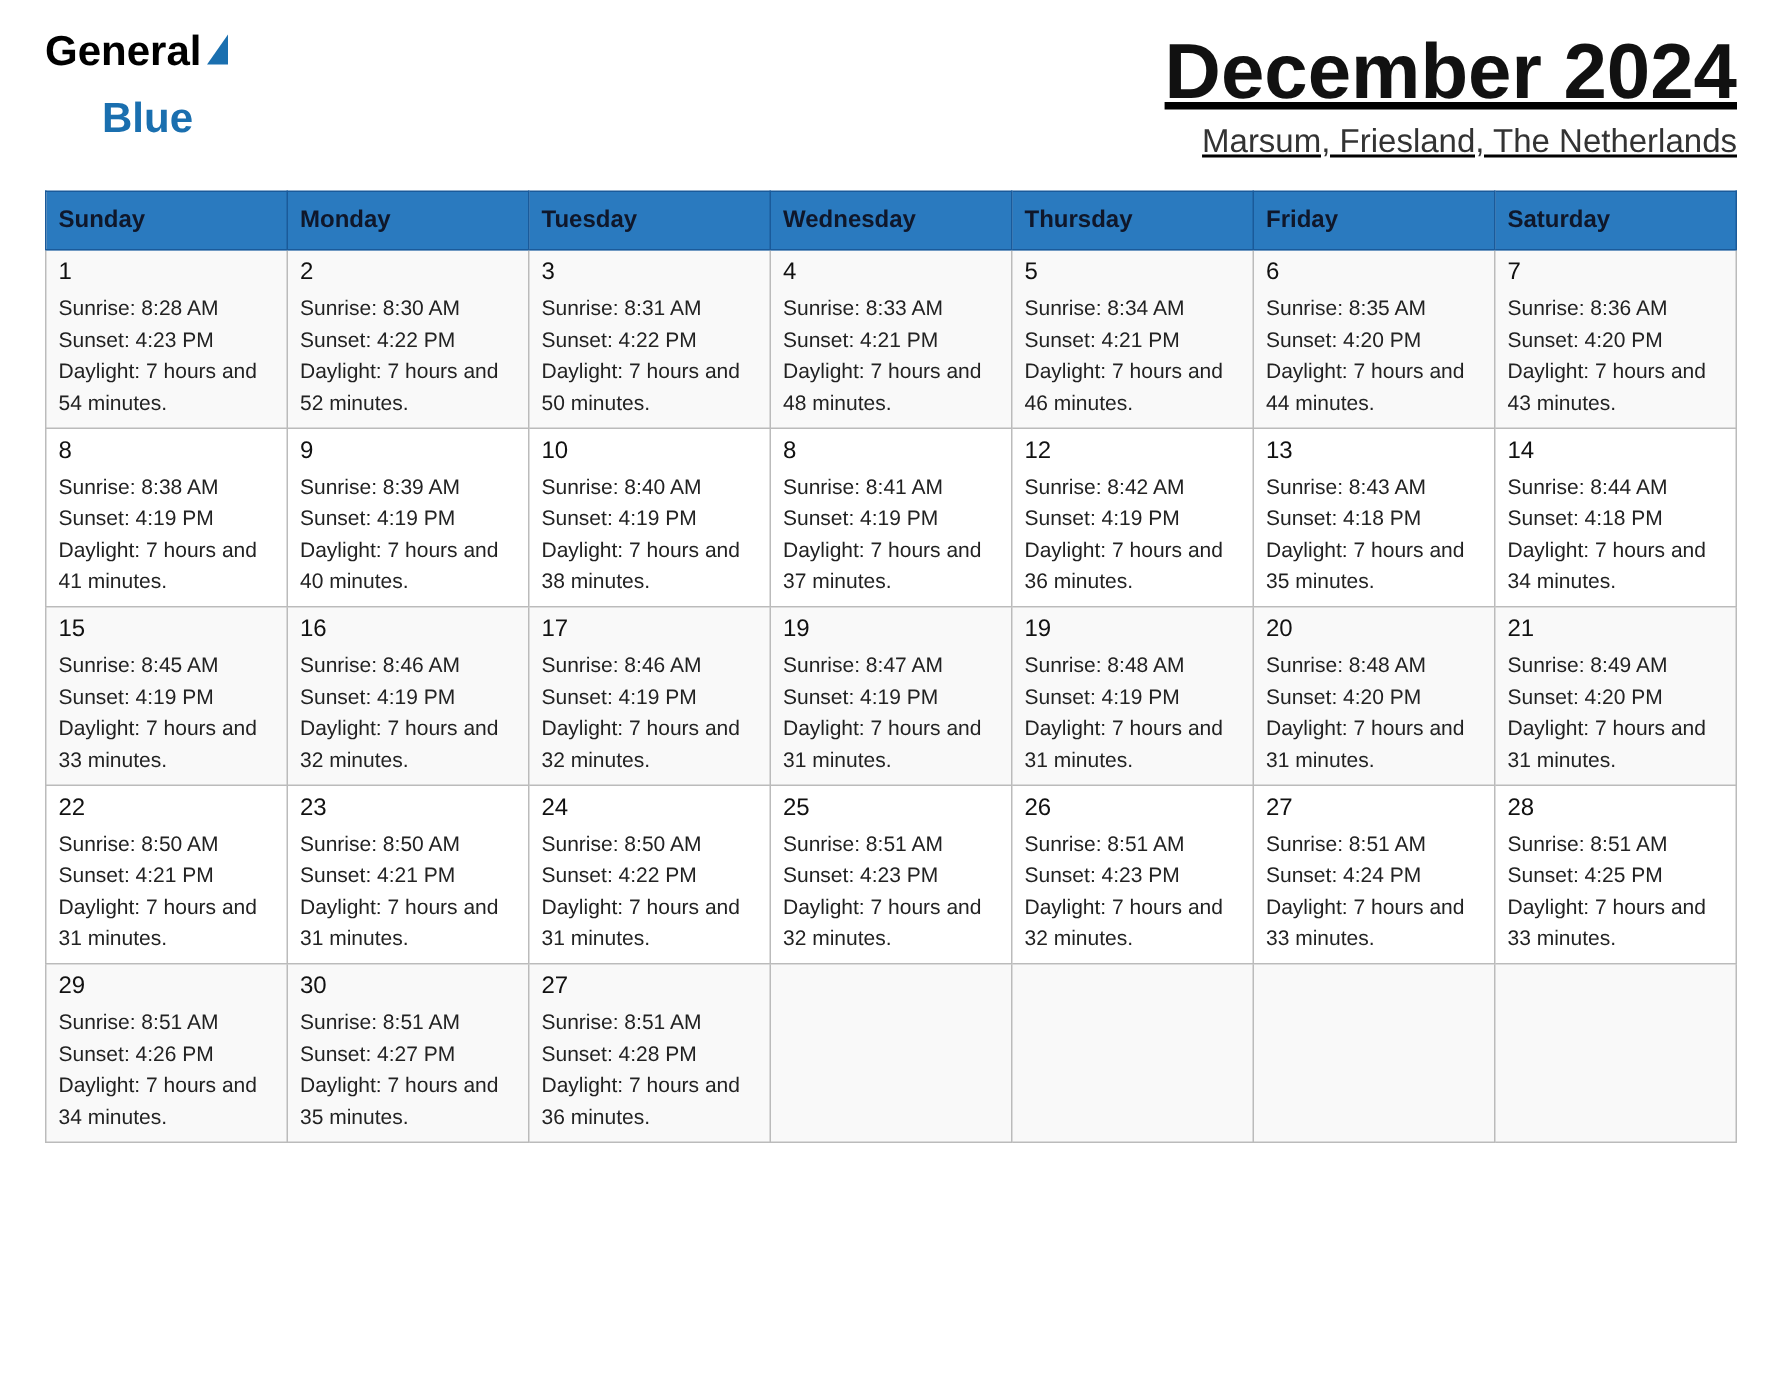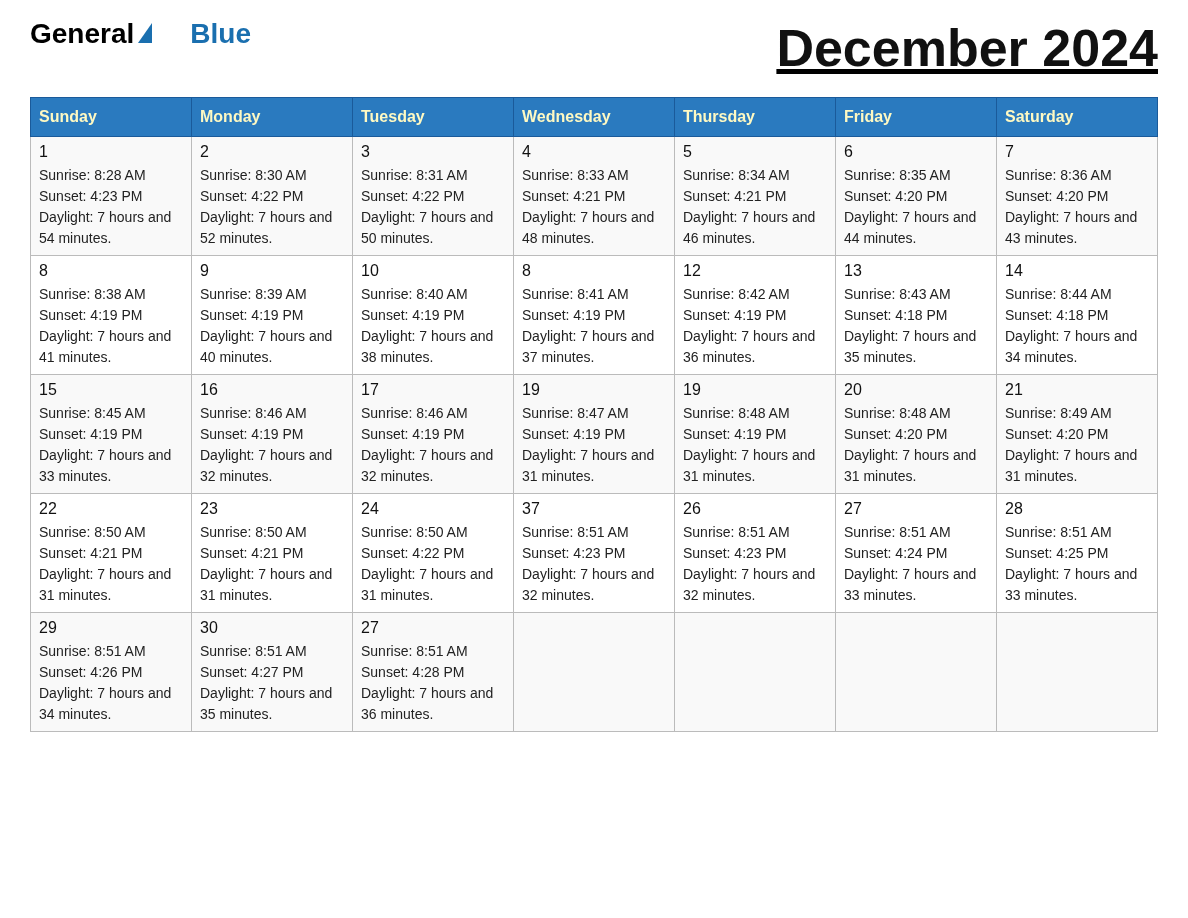--- a/index.html
+++ b/index.html
@@ -11,22 +11,23 @@
       min-height: 918px;
     }
     .header-area {
       display: flex;
       justify-content: space-between;
       align-items: flex-start;
       margin-bottom: 20px;
     }
     .logo {
       display: flex;
-      flex-direction: row;
+      flex-direction: column;
       align-items: flex-start;
+      gap: 17px;
     }
     .logo-general {
       font-size: 28px;
       font-weight: bold;
       color: #000;
       line-height: 1;
     }
     .logo-blue {
       font-size: 28px;
       font-weight: bold;
@@ -60,21 +61,21 @@
       color: #333;
       margin-top: 4px;
     }
     .calendar-table {
       width: 100%;
       border-collapse: collapse;
       border: 1px solid #aaa;
     }
     .calendar-table thead tr th {
       background-color: #2a7abf;
-      color: #fef9c3;
+      color: #0f172a;
       font-size: 16px;
       font-weight: bold;
       padding: 10px 8px;
       text-align: left;
       border: 1px solid #1a5a9a;
     }
     .calendar-table tbody tr td {
       border: 1px solid #bbb;
       vertical-align: top;
       padding: 6px 8px;
@@ -107,20 +108,21 @@
 
 <div class="header-area">
   <div class="logo">
     <div class="logo-general">
       General<span class="logo-triangle"></span>
     </div>
     <div class="logo-blue">Blue</div>
   </div>
   <div class="title-area">
     <div class="month-title">December 2024</div>
+    <div class="location-title">Marsum, Friesland, The Netherlands</div>
   </div>
 </div>
 
 <table class="calendar-table">
   <thead>
     <tr>
     <th>Sunday</th>
         <th>Monday</th>
         <th>Tuesday</th>
         <th>Wednesday</th>
@@ -227,21 +229,21 @@
         </td>
         <td>
           <div class="day-number">23</div>
           <div class="day-info">Sunrise: 8:50 AM<br>Sunset: 4:21 PM<br>Daylight: 7 hours and 31 minutes.</div>
         </td>
         <td>
           <div class="day-number">24</div>
           <div class="day-info">Sunrise: 8:50 AM<br>Sunset: 4:22 PM<br>Daylight: 7 hours and 31 minutes.</div>
         </td>
         <td>
-          <div class="day-number">37</div>
+          <div class="day-number">25</div>
           <div class="day-info">Sunrise: 8:51 AM<br>Sunset: 4:23 PM<br>Daylight: 7 hours and 32 minutes.</div>
         </td>
         <td>
           <div class="day-number">26</div>
           <div class="day-info">Sunrise: 8:51 AM<br>Sunset: 4:23 PM<br>Daylight: 7 hours and 32 minutes.</div>
         </td>
         <td>
           <div class="day-number">27</div>
           <div class="day-info">Sunrise: 8:51 AM<br>Sunset: 4:24 PM<br>Daylight: 7 hours and 33 minutes.</div>
         </td>

